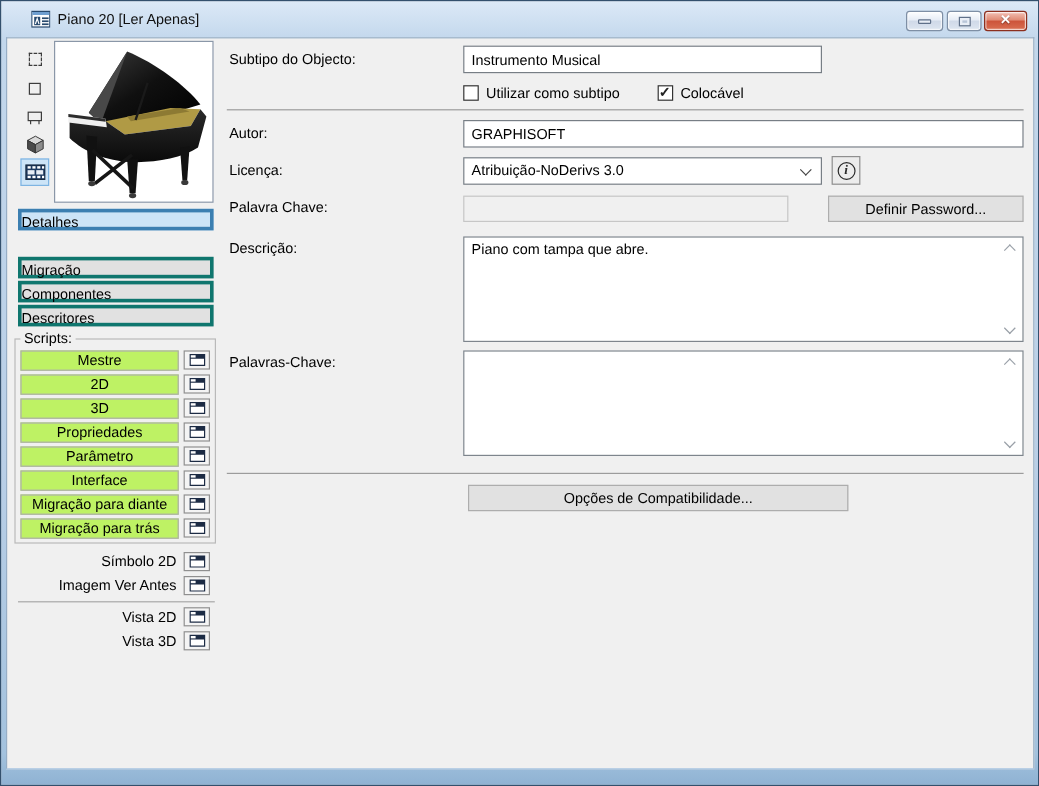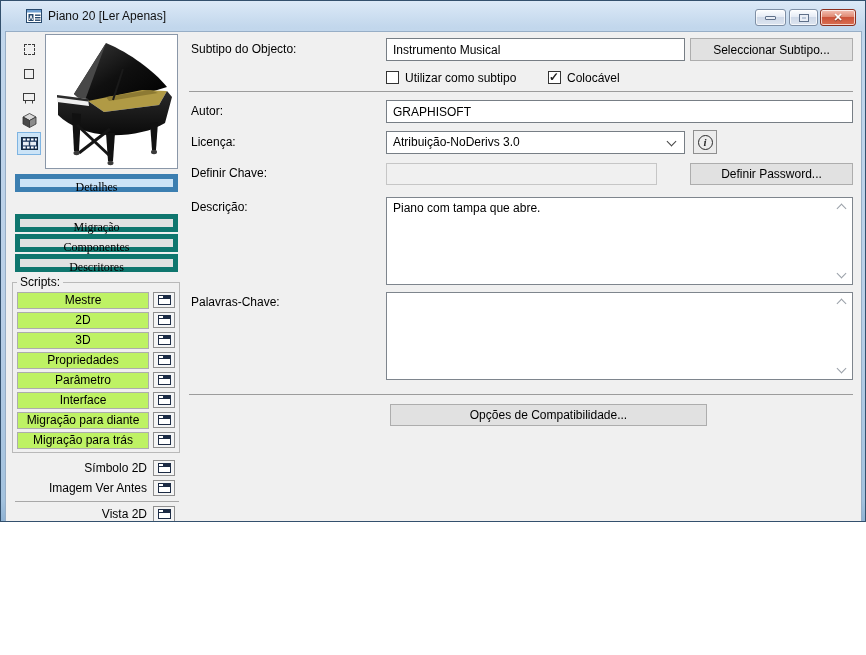--- a/index.html
+++ b/index.html
@@ -1,20 +1,20 @@
 <!DOCTYPE html>
 <html><head>
 <meta charset="utf-8">
 <style>
   * { margin:0; padding:0; box-sizing:border-box; }
   html,body { background:#fff; }
   body { font-family:"Liberation Sans", sans-serif; font-size:12px; color:#000; }
 
   .window {
-    position:relative; width:866px; height:522px;
+    position:relative; width:866px; height:655px;
     border:1px solid #33506d;
     background:linear-gradient(180deg,#dce9f7 0%, #c2d7ec 5%, #b9cfe7 60%, #a3c2de 96%, #8fb2d3 100%);
     overflow:hidden;
   }
   .titlebar { position:absolute; left:0; top:0; right:0; height:30px; }
   .titlebar-icon { position:absolute; left:25px; top:7px; width:16px; height:16px; }
   .titlebar-text { position:absolute; left:47px; top:0; line-height:30px; color:#111; }
 
   .winbtn { position:absolute; top:8px; height:17px; border-radius:3px; border:1px solid #7e8fa5;
             background:linear-gradient(180deg,#fdfeff 0%,#e6ecf5 45%,#cfd9e8 50%,#dde5f0 100%);
@@ -36,22 +36,22 @@
   .preview-icon { position:absolute; left:11px; width:24px; height:23px;
                   display:flex; align-items:center; justify-content:center; }
   .preview-icon.selected { background:#cce4f7; border:1px solid #7eb4e2; }
   .sq-dashed { width:11px; height:11px; border:1px dashed #3c3c3c; }
   .sq-solid  { width:10px; height:10px; border:1px solid #3c3c3c; }
 
   .preview-box { position:absolute; left:39px; top:2px; width:133px; height:135px;
                  background:#fff; border:1px solid #8a97a8; }
 
   .side-tab { position:absolute; left:9px; width:163px; height:18px;
-              background:#e1e1e1; border:5px solid #0f766e; text-align:center;
-              line-height:16px; cursor:default;font-family:Liberation Serif, serif; }
+              background:#e1e1e1; border:3px solid #0f766e; text-align:left;
+              line-height:16px; cursor:default; }
   .side-tab.selected { background:#cce4f7; border-color:#3c7fb1; }
 
   .group-label { position:absolute; left:11px; top:243px; background:#f0f0f0; padding:0 3px; z-index:2; }
   .groupbox { position:absolute; left:6px; top:250px; width:168px; height:171px;
               border:1px solid #b9b9b9; }
 
   .script-btn { position:absolute; left:11px; width:132px; height:17px;
                 background:#bef264; border:1px solid #adadad; text-align:center;
                 line-height:15px; cursor:default; }
   .win-open-btn { position:absolute; left:147px; width:22px; height:16px;
@@ -256,42 +256,41 @@
     <div class="win-open-btn" style="top:474px;">
         <span class="win-glyph"></span>
       </div>
     <div class="side-label" style="top:494px;">Vista 3D</div>
     <div class="win-open-btn" style="top:494px;">
         <span class="win-glyph"></span>
       </div>
 
     <div class="flabel" style="top:10px;">Subtipo do Objecto:</div>
     <input class="tfield" style="left: 380px; top: 6px; width: 299px; height: 23px;" value="Instrumento Musical">
-    <div class="btn" style="left:684px; top:6px; width:163px; height:23px;">Seleccionar Subtipo...</div>
 
     <span class="checkbox" style="left:380px; top:39px;" data-checked="false"></span>
     <span class="cb-label" style="left:399px; top:39px;">Utilizar como subtipo</span>
     <span class="checkbox" style="left:542px; top:39px;" data-checked="true"></span>
     <span class="cb-label" style="left:561px; top:39px;">Colocável</span>
 
     <div class="hsep" style="top:59px;"></div>
 
     <div class="flabel" style="top:72px;">Autor:</div>
     <input class="tfield" style="left: 380px; top: 68px; width: 467px; height: 23px;" value="GRAPHISOFT">
 
     <div class="flabel" style="top:103px;">Licença:</div>
     <div class="dropdown" style="top:99px;">
       <span>Atribuição-NoDerivs 3.0</span>
       <span class="chev-down"></span>
     </div>
     <div class="info-btn" style="top:98px;">
       <span class="info-glyph">i</span>
     </div>
 
-    <div class="flabel" style="top:134px;">Definir Chave:</div>
+    <div class="flabel" style="top:134px;">Palavra Chave:</div>
     <input class="tfield disabled" style="left: 380px; top: 131px; width: 271px; height: 22px;" disabled="" value="">
     <div class="btn" style="left:684px; top:131px; width:163px; height:22px;">Definir Password...</div>
 
     <div class="flabel" style="top:168px;">Descrição:</div>
     <div class="textbox" style="top:165px;">
       <span>Piano com tampa que abre.</span>
       <span class="scroll-chev up"></span>
       <span class="scroll-chev down"></span>
     </div>
 

